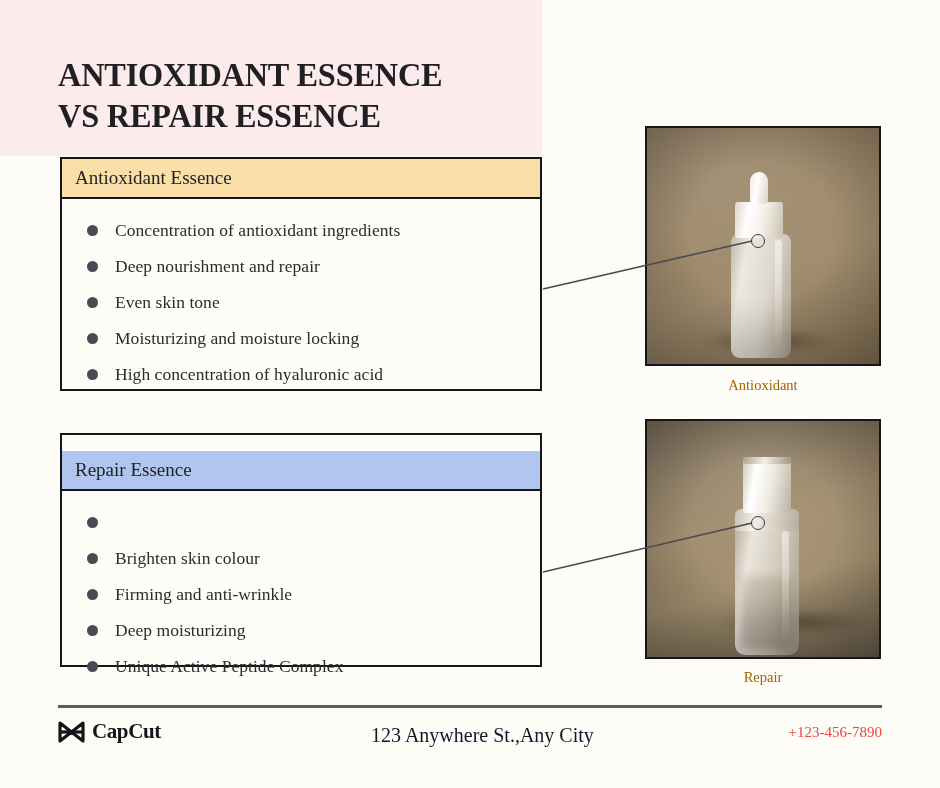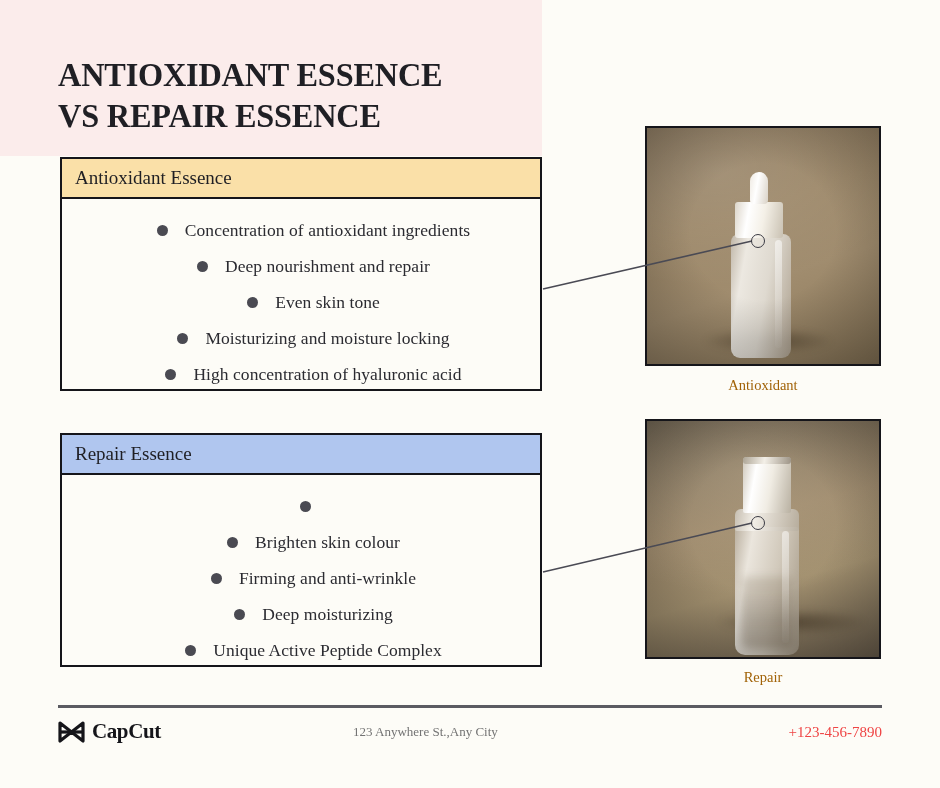--- a/index.html
+++ b/index.html
@@ -60,33 +60,32 @@
     height: 40px;
     box-sizing: border-box;
     border-bottom: 2.5px solid #15151a;
     display: flex;
     align-items: center;
     padding-left: 13px;
     font-size: 19px;
     color: #1f1f24;
   }
   #card-antioxidant .card-header { background: #fae0a8; }
-  #card-repair      .card-header { background: #b0c6ef; }
+  #card-repair      .card-header { background: #b0c6ef; margin-top: 16px; }
 
   .card-body {
     padding: 13px 0 0 0;
     margin: 0;
     list-style: none;
   }
   .bullet-row {
     display: flex;
     align-items: center;
     height: 36px;
     padding-left: 25px;
-    justify-content: center;
   }
   .bullet-dot {
     width: 11px;
     height: 11px;
     border-radius: 50%;
     background: #4a4a52;
     flex: 0 0 auto;
     margin-right: 17px;
   }
   .bullet-text {
@@ -258,23 +257,23 @@
     display: block;
   }
   .capcut-word {
     font-size: 21px;
     font-weight: 700;
     color: #15151a;
     letter-spacing: -0.4px;
   }
   .footer-address {
     position: absolute;
-    left: 353px; top: 724px;
-    font-size: 13px;
-    color: #737373;
+    left: 371px; top: 724px;
+    font-size: 20px;
+    color: #0f172a;
   }
   .footer-phone {
     position: absolute;
     right: 58px; top: 724px;
     font-size: 15px;
     color: #ef4444;
   }
 </style>
 </head>
 <body>

